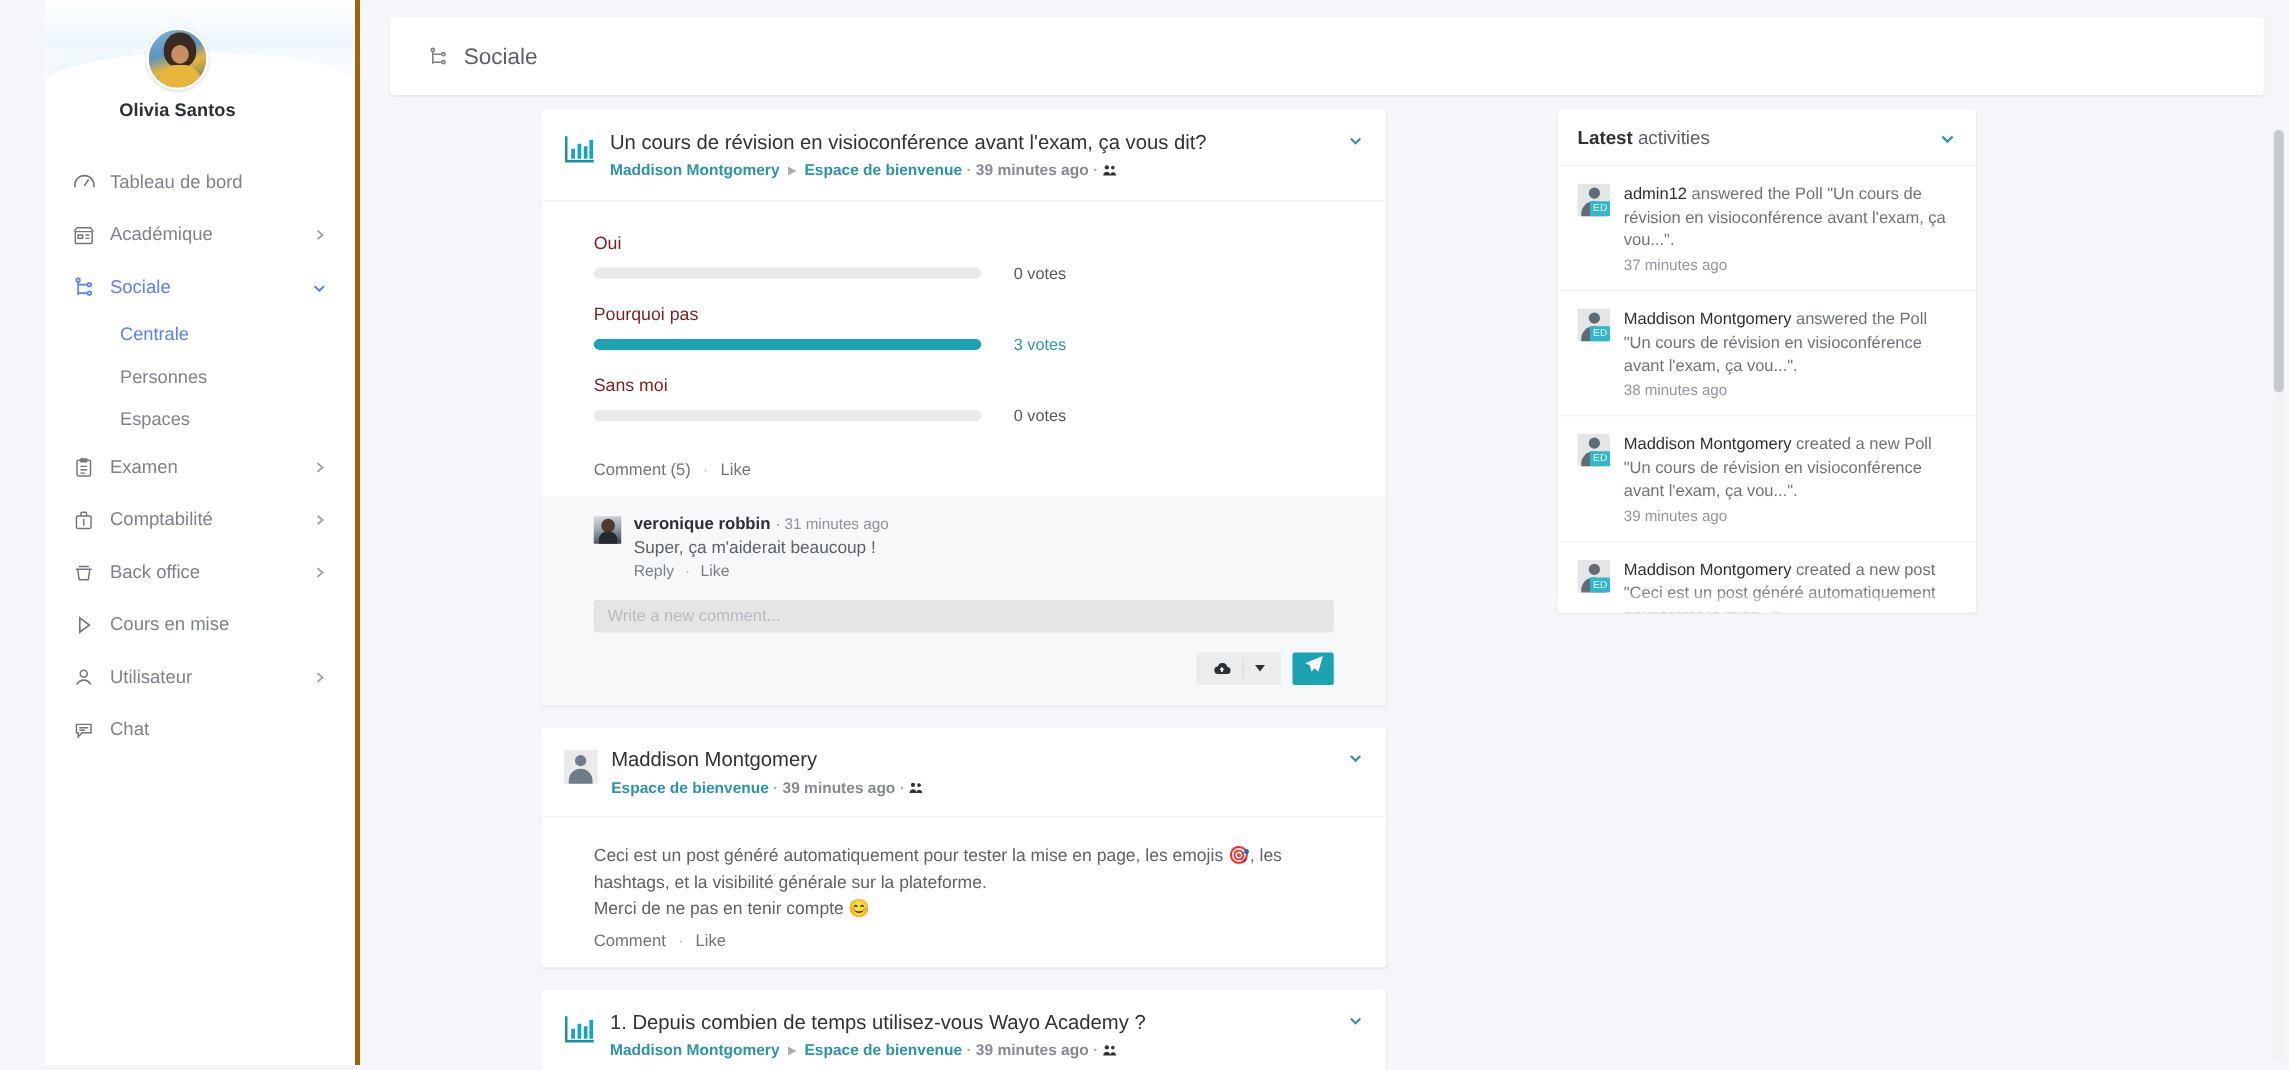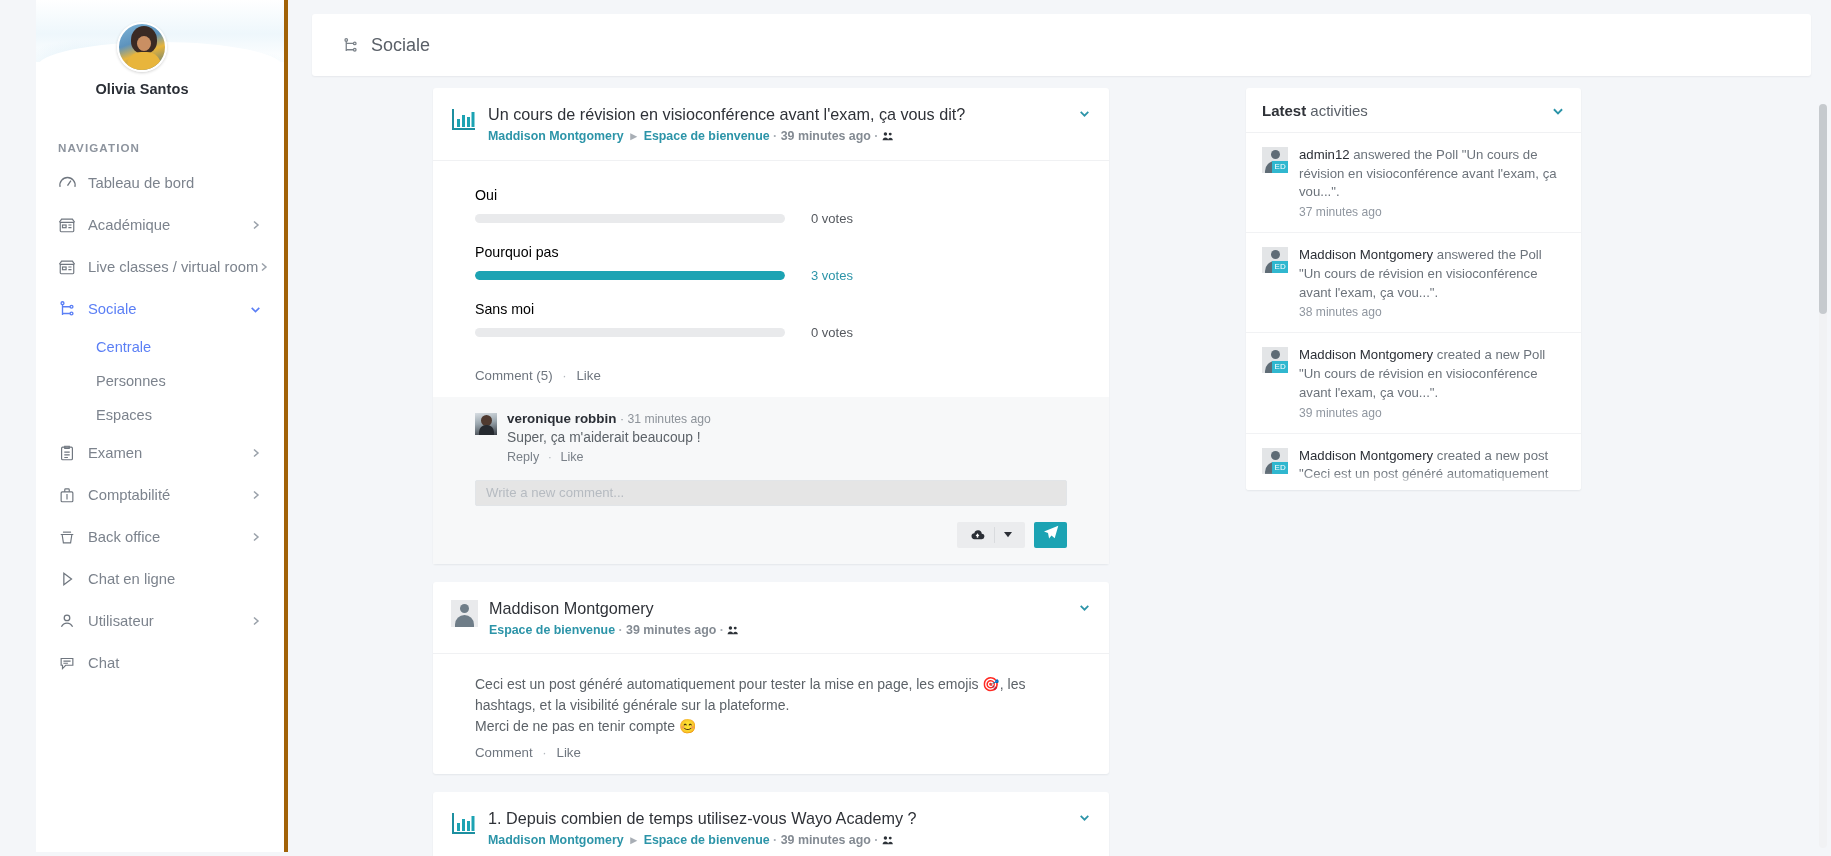--- a/index.html
+++ b/index.html
@@ -123,21 +123,21 @@
   .post-title { font-size: 16.2px; color: #2f3238; line-height: 1.25; }
   .post-meta { font-size: 12.4px; color: #838a92; margin-top: 4px; line-height: 1.4; font-weight: bold; }
   .post-meta a { color: #2c94a8; text-decoration: none; }
   .meta-sep { color:#a8aeb5; }
   .globe-ico { display:inline-block; vertical-align:-2px; }
   .card-chevron { flex:0 0 auto; color:#2c94a8; cursor:pointer; padding: 2px 0 0 10px; }
 
   .card-body { padding: 26px 42px 4px 42px; }
   .poll-row { margin-bottom: 18px; display: flex; align-items: flex-start; }
   .poll-main { flex: 1 1 auto; }
-  .poll-label { font-size: 14.2px; color: #000000; margin-bottom: 8px; }
+  .poll-label { font-size: 14.2px; color: #7f1d1d; margin-bottom: 8px; }
   .poll-barwrap { display: flex; align-items: center; }
   .poll-bar {
     height: 9px; border-radius: 6px; background: #e9eaec;
     flex: 0 0 auto; width: 310px; overflow: hidden;
   }
   .poll-bar .fill { height: 100%; border-radius: 6px; background: #1ca3b3; }
   .poll-votes { font-size: 13px; color: #55595f; margin-left: 26px; white-space: nowrap; }
   .poll-votes.voted { color: #2c94a8; }
 
   .act-row { padding: 6px 42px 14px 42px; font-size: 13.3px; color: #6f767f; }
@@ -233,21 +233,20 @@
   <div class="profile-wrap">
     <div class="profile-bg"></div>
     <div class="avatar-big">
       <div class="hair"></div>
         <div class="face"></div>
         <div class="shirt"></div>
     </div>
     <div class="profile-name">Olivia Santos</div>
   </div>
 
-  <div class="nav-title">NAVIGATION</div>
 
   <div class="nav-item">
     <span class="ico">
       <svg width="19" height="19" viewBox="0 0 20 20" fill="none" stroke="currentColor" stroke-width="1.4">
         <path d="M2.2 13.5a8 8 0 1 1 15.6 0"></path>
           <path d="M10 12.2 13.6 7"></path>
       </svg>
     </span>
     <span class="lbl">Tableau de bord</span>
   </div>
@@ -262,36 +261,20 @@
       </svg>
     </span>
     <span class="lbl">Académique</span>
     <span class="chev">
       <svg width="12" height="12" viewBox="0 0 12 12" fill="none" stroke="currentColor" stroke-width="1.5">
           <path d="M4 2.5 8 6l-4 3.5"></path>
         </svg>
     </span>
   </div>
 
-  <div class="nav-item">
-    <span class="ico">
-      <svg width="18" height="18" viewBox="0 0 20 20" fill="none" stroke="currentColor" stroke-width="1.3">
-        <rect x="2.5" y="7" width="15" height="10.5" rx="1"></rect>
-          <path d="M1.5 7 4 3.5h12L18.5 7"></path>
-        <rect x="5" y="10" width="4" height="3"></rect>
-          <path d="M11.5 10h3.5M11.5 13h3.5"></path>
-      </svg>
-    </span>
-    <span class="lbl">Live classes / virtual room</span>
-    <span class="chev">
-      <svg width="12" height="12" viewBox="0 0 12 12" fill="none" stroke="currentColor" stroke-width="1.5">
-          <path d="M4 2.5 8 6l-4 3.5"></path>
-        </svg>
-    </span>
-  </div>
 
   <div class="nav-item active">
     <span class="ico">
       <svg width="18" height="18" viewBox="0 0 20 20" fill="none" stroke="currentColor" stroke-width="1.5">
         <circle cx="5" cy="3.5" r="1.6"></circle>
           <circle cx="15" cy="7.5" r="1.6"></circle>
           <circle cx="15" cy="15" r="1.6"></circle>
         <path d="M5 5.1v11.6M5 7.5h8.4M5 15h8.4"></path>
       </svg>
     </span>
@@ -359,21 +342,21 @@
         </svg>
     </span>
   </div>
 
   <div class="nav-item">
     <span class="ico">
       <svg width="18" height="18" viewBox="0 0 20 20" fill="none" stroke="currentColor" stroke-width="1.4">
         <path d="M6.5 3.6 15 10l-8.5 6.4z"></path>
       </svg>
     </span>
-    <span class="lbl">Chat en ligne</span>
+    <span class="lbl">Cours en mise</span>
   </div>
 
   <div class="nav-item">
     <span class="ico">
       <svg width="18" height="18" viewBox="0 0 20 20" fill="none" stroke="currentColor" stroke-width="1.4">
         <circle cx="10" cy="6.6" r="3.1"></circle>
           <path d="M3.8 16.4c1.4-2.8 3.6-4.1 6.2-4.1s4.8 1.3 6.2 4.1"></path>
       </svg>
     </span>
     <span class="lbl">Utilisateur</span>

